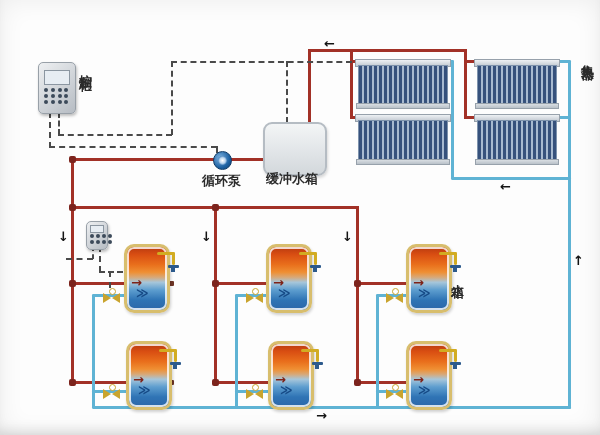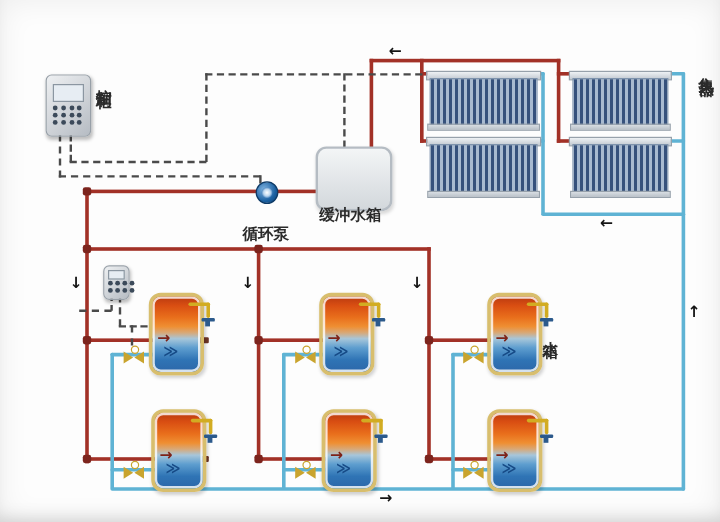--- a/index.html
+++ b/index.html
@@ -158,21 +158,21 @@
         <i></i>
         <i></i>
         <i></i>
     </div>
   </div>
   <div class="vlabel" style="left:76px;top:64px;">控制柜</div>
 
   <div class="pump" style="left:213px;top:151px;">
     <div class="core"></div>
   </div>
-  <div class="hlabel" style="left:202px;top:186px;">循环泵</div>
+  <div class="hlabel" style="left:202px;top:172px;">循环泵</div>
 
   <div class="buffer" style="left:263px;top:122px;"></div>
   <div class="hlabel" style="left:266px;top:170px;">缓冲水箱</div>
 
   <div class="panel" style="left:358px;top:59px;width:90px;height:50px;">
     <div class="hd"></div>
       <div class="tubes"></div>
       <div class="ft"></div>
   </div>
   <div class="panel" style="left:358px;top:114px;width:90px;height:51px;">

